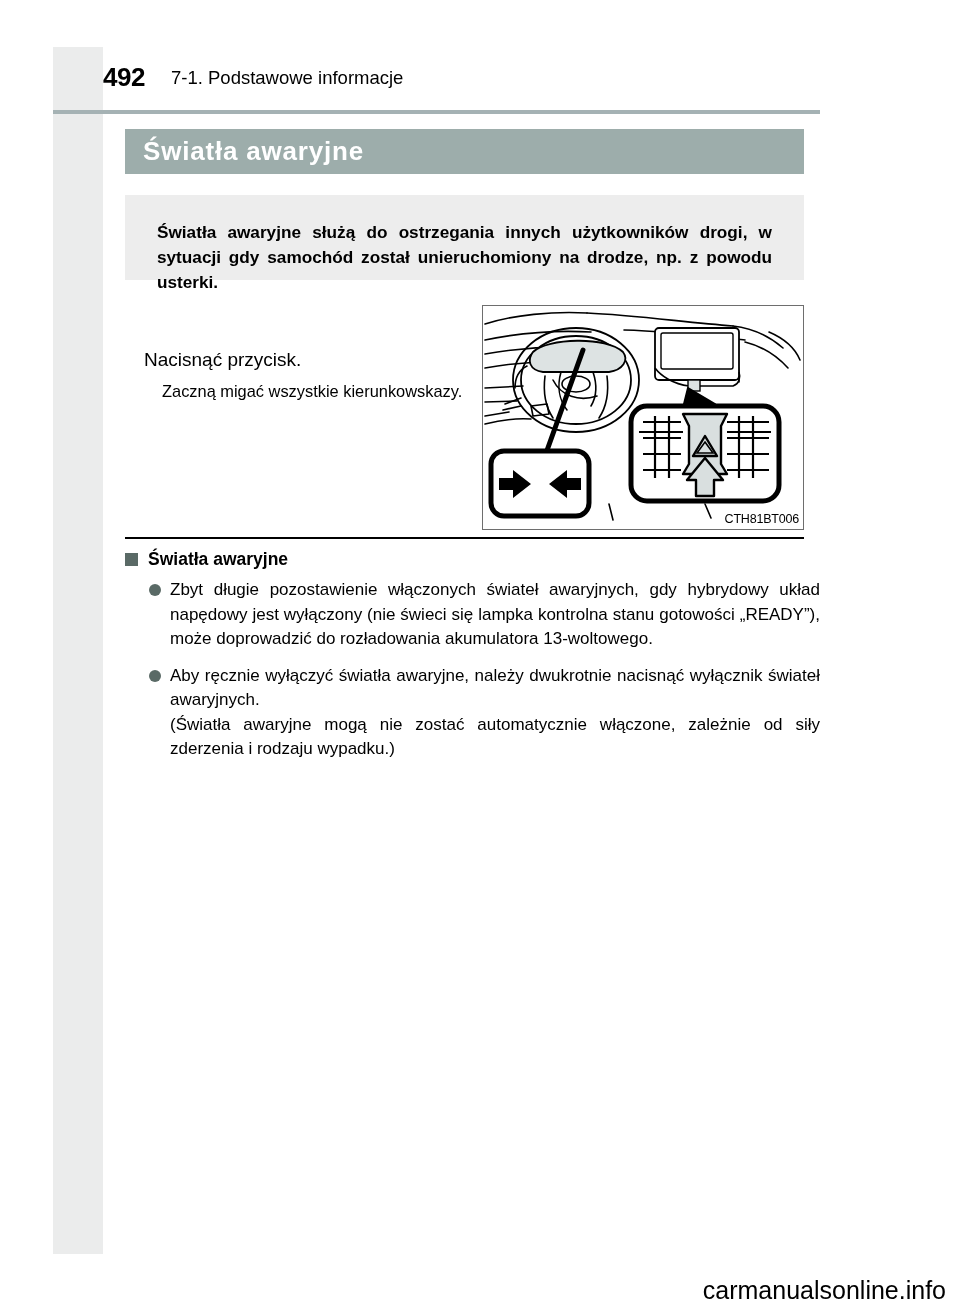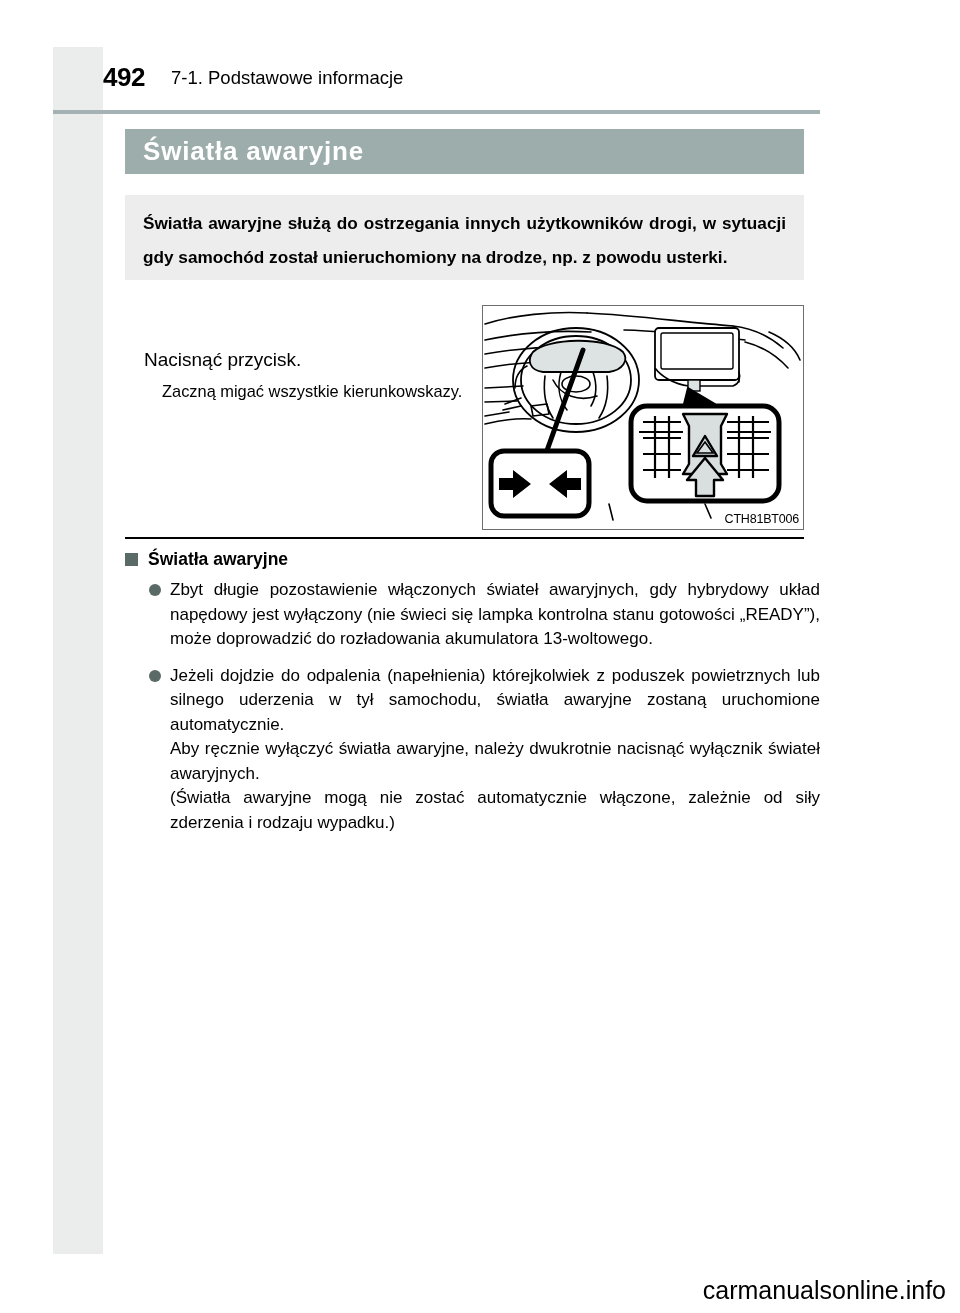--- a/index.html
+++ b/index.html
@@ -81,24 +81,24 @@
   .intro-box {
     position: absolute;
     left: 125px;
     top: 195px;
     width: 679px;
     height: 85px;
     background: #ededed;
     padding: 9px 16px 0 16px;
   }
   .intro-box p {
-    margin: 2px;
+    margin: 16px;
     font-size: 17.2px;
     font-weight: bold;
-    line-height: 34px;
+    line-height: 25px;
     text-align: justify;
     text-align-last: left;
   }
 
   
   .content-row {
     position: absolute;
     left: 125px;
     top: 300px;
     width: 695px;
@@ -343,20 +343,19 @@
   <div class="notice-item">
     <span class="dot-bullet"></span>
     <div class="notice-body">
       <p>Zbyt długie pozostawienie włączonych świateł awaryjnych, gdy hybrydowy układ napędowy jest wyłączony (nie świeci się lampka kontrolna stanu gotowości „READY”), może doprowadzić do rozładowania akumulatora 13-woltowego.</p>
     </div>
   </div>
 
   <div class="notice-item">
     <span class="dot-bullet"></span>
     <div class="notice-body">
-      <p>Jeżeli dojdzie do odpalenia (napełnienia) którejkolwiek z poduszek powietrznych lub silnego uderzenia w tył samochodu, światła awaryjne zostaną uruchomione automatycznie.</p>
       <p>Aby ręcznie wyłączyć światła awaryjne, należy dwukrotnie nacisnąć wyłącznik świateł awaryjnych.</p>
       <p>(Światła awaryjne mogą nie zostać automatycznie włączone, zależnie od siły zderzenia i rodzaju wypadku.)</p>
     </div>
   </div>
 </div>
 
 <div class="watermark">carmanualsonline.info</div>
 
 </body></html>

